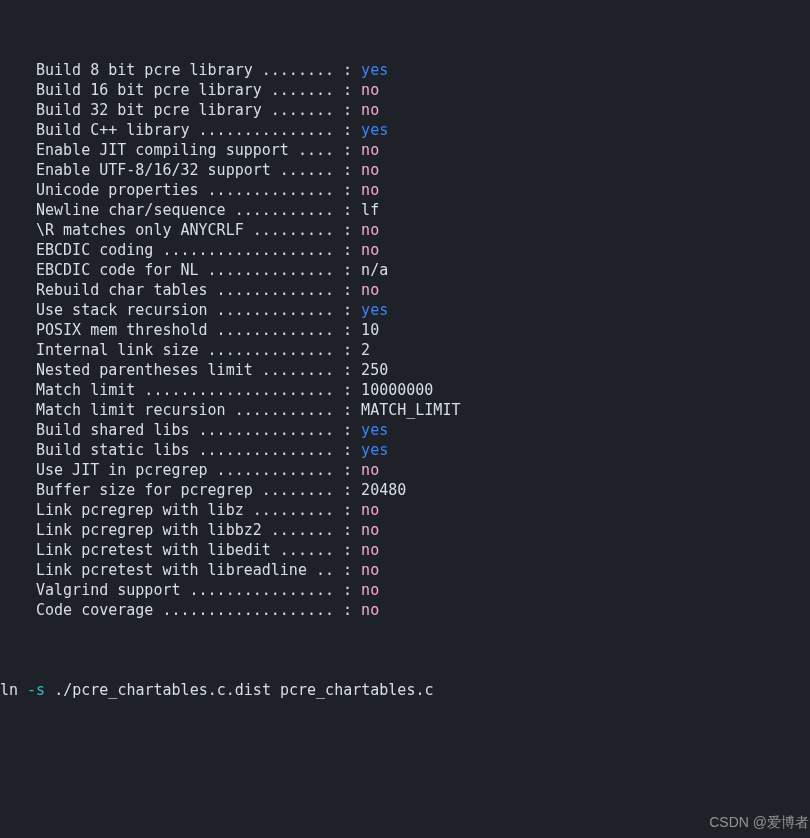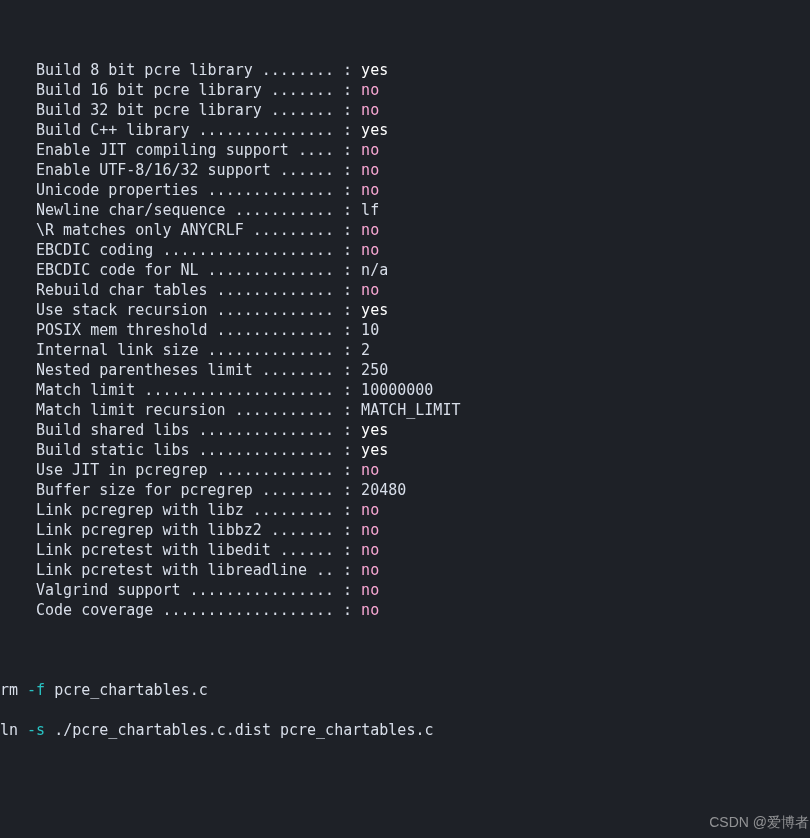--- a/index.html
+++ b/index.html
@@ -10,41 +10,40 @@
     font-family: "Consolas", "Menlo", "DejaVu Sans Mono", "Liberation Mono", monospace;
     font-size: 15px;
     line-height: 20px;
     width: 810px;
     height: 838px;
     overflow: hidden;
     position: relative;
   }
   .term { white-space: pre; }
   .pad { padding-left: 36px; }
-  .yes { color: #ffffff; }
+  .yes { color: #3b82f6; }
   .no  { color: #f9a8d4; }
   .cyan { color: #29c3c3; }
   .wm {
     position: absolute;
     right: 1px;
     bottom: 6px;
     color: #cfcfcf;
     opacity: 0.65;
     font-family: sans-serif;
     font-size: 14px;
     pointer-events: none;
   }
 </style>
 </head>
 <body>
 
 <div class="term">
 <div class="pad"> </div>
 <div id="cfg-block"><div class="pad"><span>Build 8 bit pcre library ........ : </span><span class="yes">yes</span></div><div class="pad"><span>Build 16 bit pcre library ....... : </span><span class="no">no</span></div><div class="pad"><span>Build 32 bit pcre library ....... : </span><span class="no">no</span></div><div class="pad"><span>Build C++ library ............... : </span><span class="yes">yes</span></div><div class="pad"><span>Enable JIT compiling support .... : </span><span class="no">no</span></div><div class="pad"><span>Enable UTF-8/16/32 support ...... : </span><span class="no">no</span></div><div class="pad"><span>Unicode properties .............. : </span><span class="no">no</span></div><div class="pad"><span>Newline char/sequence ........... : </span><span>lf</span></div><div class="pad"><span>\R matches only ANYCRLF ......... : </span><span class="no">no</span></div><div class="pad"><span>EBCDIC coding ................... : </span><span class="no">no</span></div><div class="pad"><span>EBCDIC code for NL .............. : </span><span>n/a</span></div><div class="pad"><span>Rebuild char tables ............. : </span><span class="no">no</span></div><div class="pad"><span>Use stack recursion ............. : </span><span class="yes">yes</span></div><div class="pad"><span>POSIX mem threshold ............. : </span><span>10</span></div><div class="pad"><span>Internal link size .............. : </span><span>2</span></div><div class="pad"><span>Nested parentheses limit ........ : </span><span>250</span></div><div class="pad"><span>Match limit ..................... : </span><span>10000000</span></div><div class="pad"><span>Match limit recursion ........... : </span><span>MATCH_LIMIT</span></div><div class="pad"><span>Build shared libs ............... : </span><span class="yes">yes</span></div><div class="pad"><span>Build static libs ............... : </span><span class="yes">yes</span></div><div class="pad"><span>Use JIT in pcregrep ............. : </span><span class="no">no</span></div><div class="pad"><span>Buffer size for pcregrep ........ : </span><span>20480</span></div><div class="pad"><span>Link pcregrep with libz ......... : </span><span class="no">no</span></div><div class="pad"><span>Link pcregrep with libbz2 ....... : </span><span class="no">no</span></div><div class="pad"><span>Link pcretest with libedit ...... : </span><span class="no">no</span></div><div class="pad"><span>Link pcretest with libreadline .. : </span><span class="no">no</span></div><div class="pad"><span>Valgrind support ................ : </span><span class="no">no</span></div><div class="pad"><span>Code coverage ................... : </span><span class="no">no</span></div></div>
 <div> </div>
-<div><span>rm </span><span class="cyan">-f</span><span> pcre_chartables.c</span></div>
 <div><span>ln </span><span class="cyan">-s</span><span> ./pcre_chartables.c.dist pcre_chartables.c</span></div>
 
 
 
 </div>
 
 <div class="wm">CSDN @爱博者</div>
 
 </body></html>

